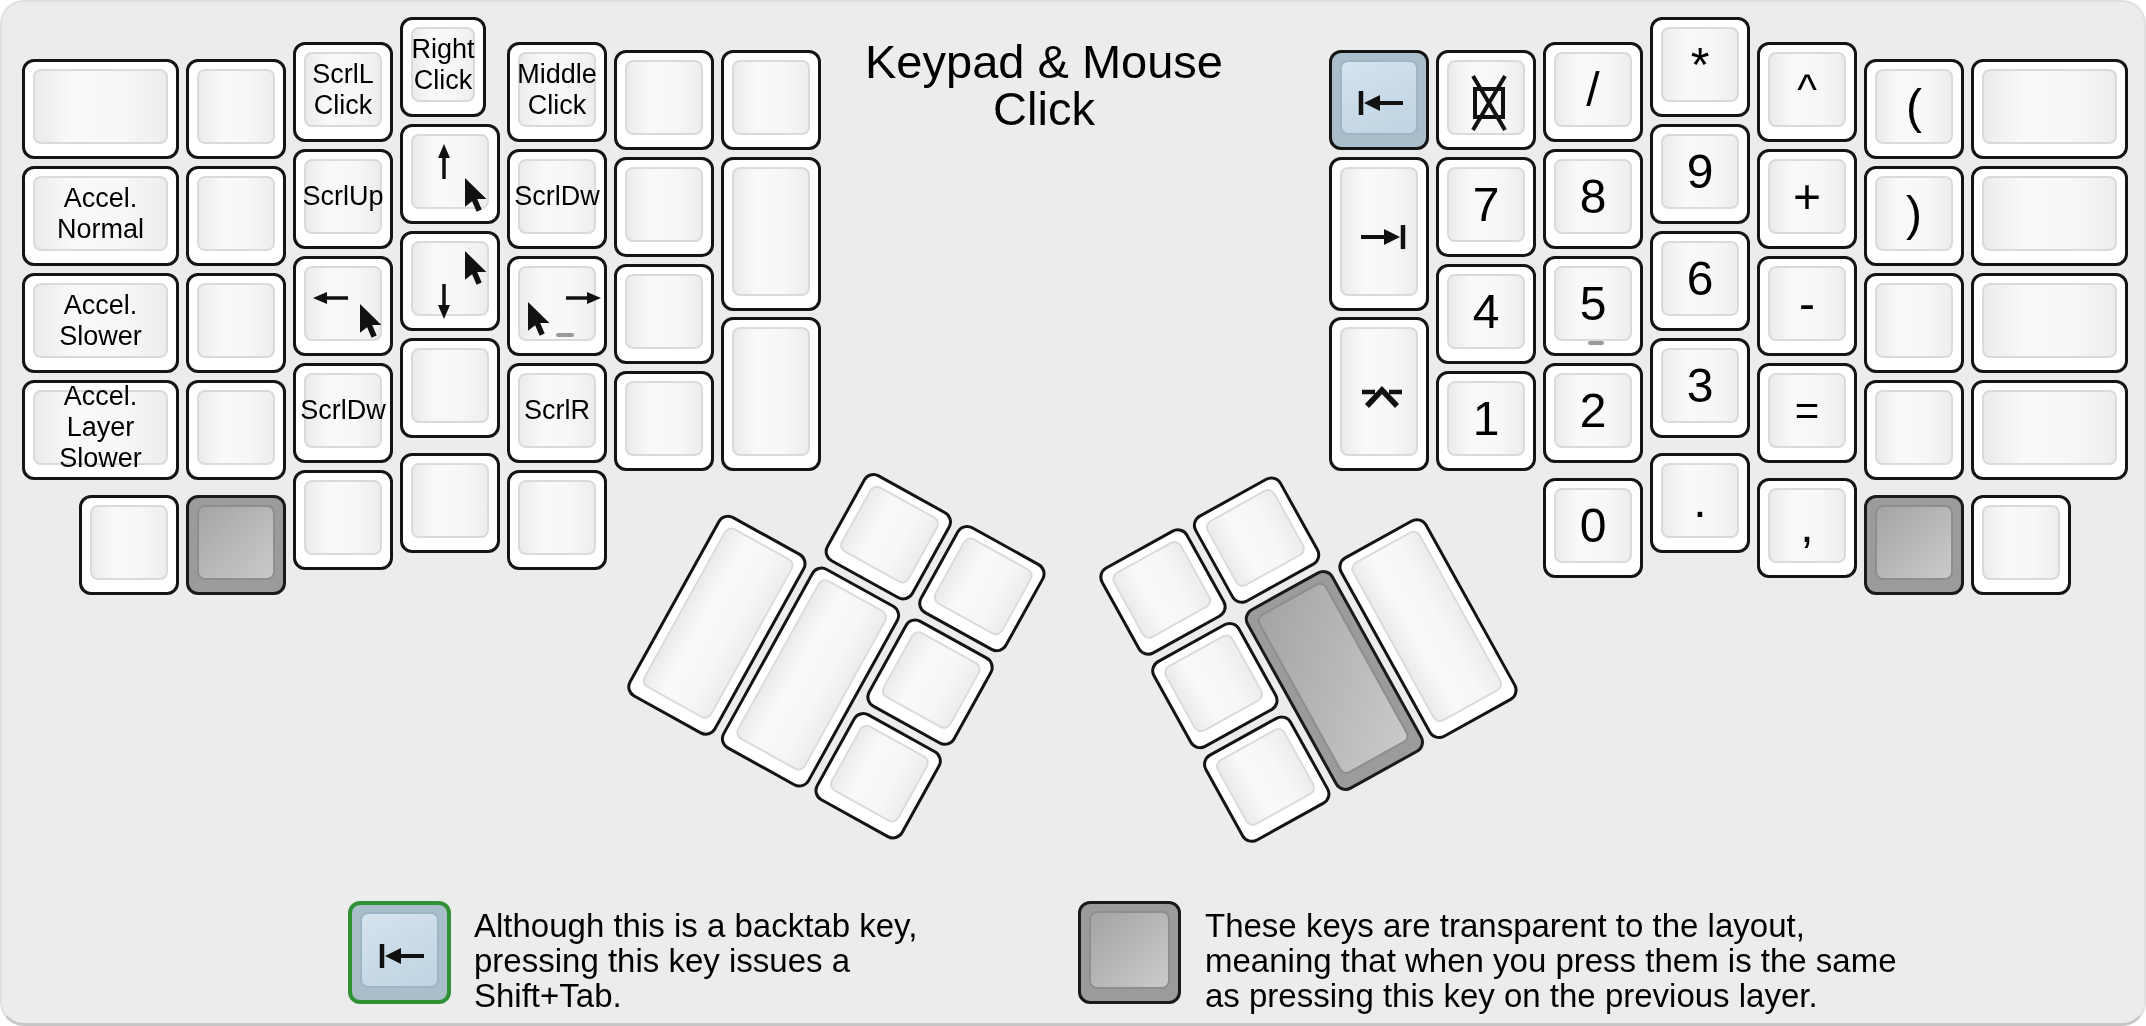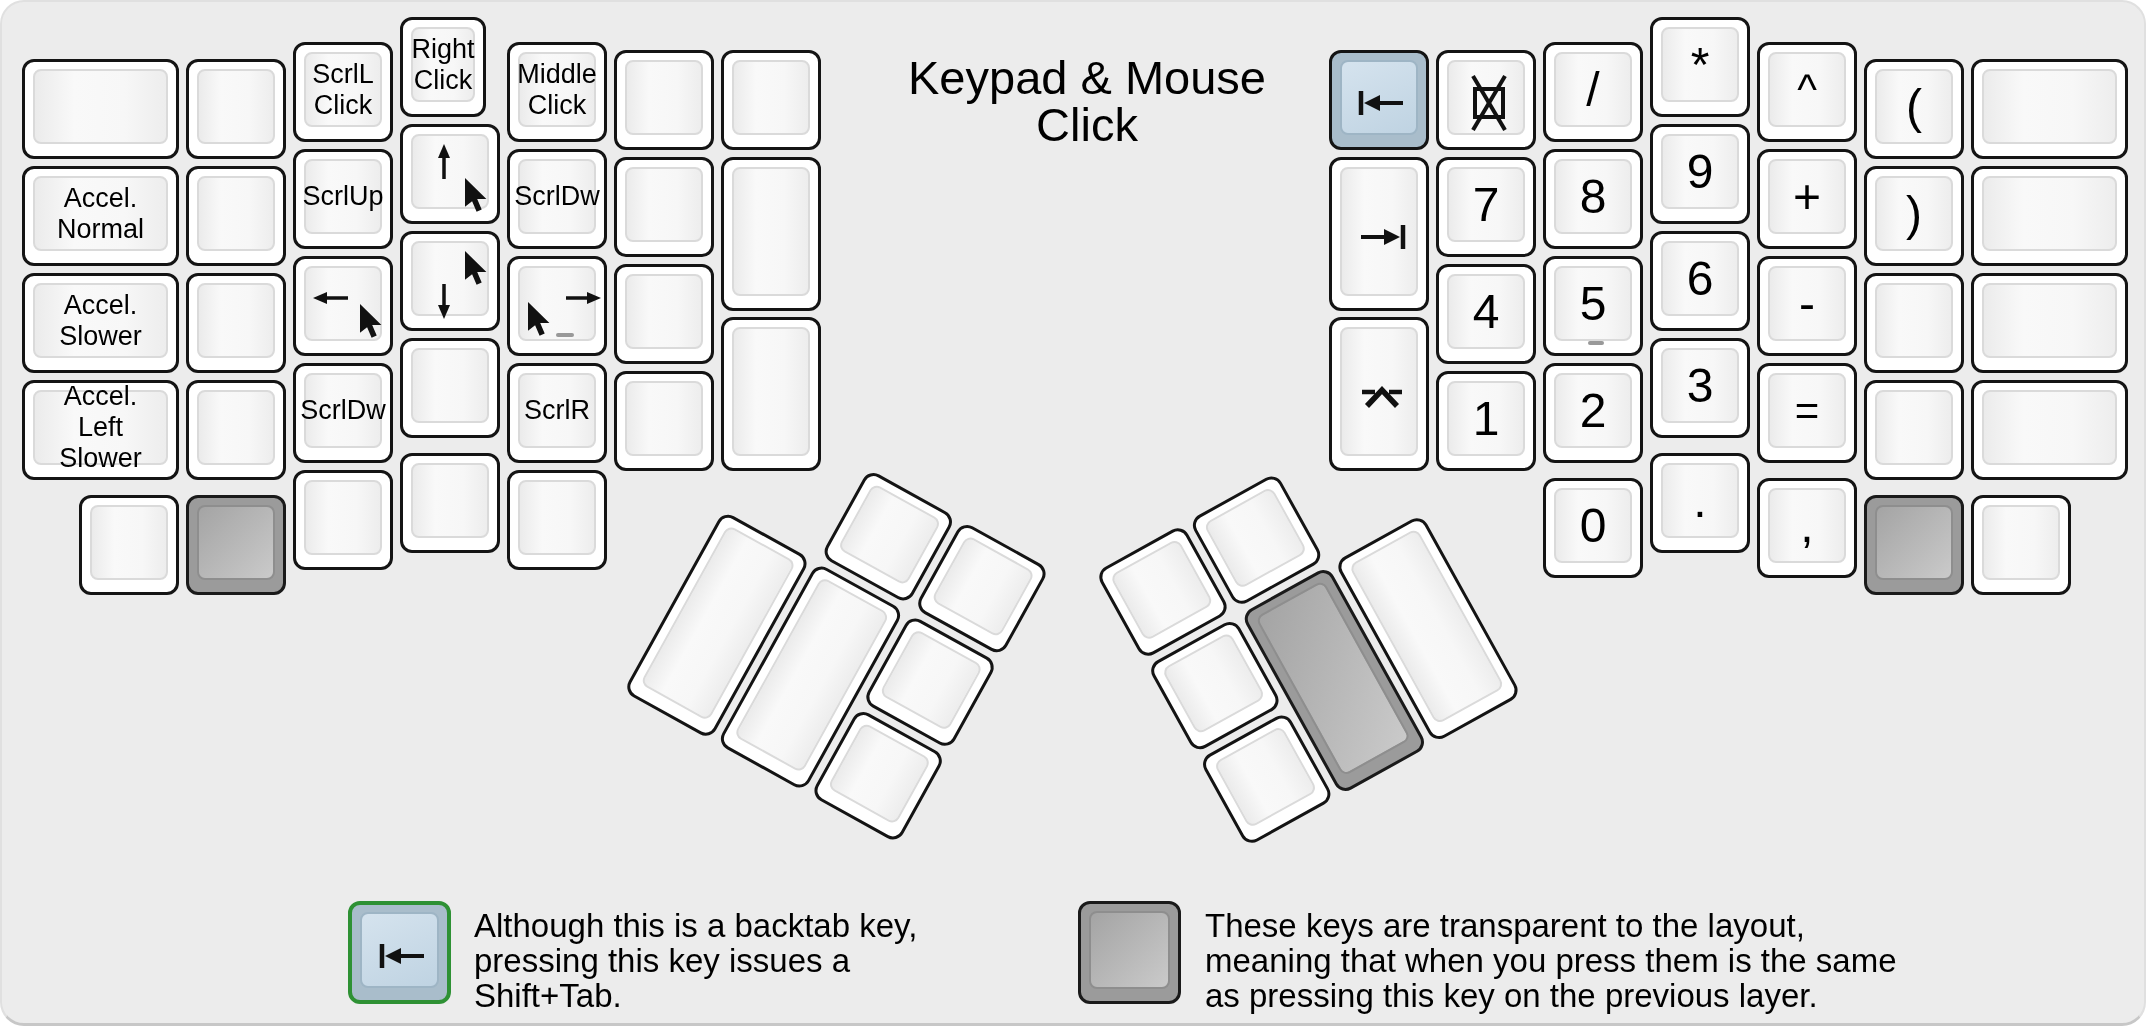--- a/index.html
+++ b/index.html
@@ -1,20 +1,20 @@
 <!DOCTYPE html>
 <html><head>
 <meta charset="utf-8">
 <style>
   html,body{margin:0;padding:0;background:#ffffff;}
   body{width:2146px;height:1026px;position:relative;font-family:"Liberation Sans","DejaVu Sans",sans-serif;}
   .canvas{position:absolute;left:0;top:0;width:2146px;height:1026px;box-sizing:border-box;
     background:#ececec;border:2px solid #e0e0e0;border-bottom:3px solid #c7c7c7;border-radius:24px;}
-  .title{position:absolute;left:785px;top:36px;width:600px;text-align:center;
-    font-size:47px;line-height:47px;color:#000;margin-top:16px;}
+  .title{position:absolute;left:742px;top:36px;width:600px;text-align:center;
+    font-size:47px;line-height:47px;color:#000;}
   .key{position:absolute;box-sizing:border-box;background:#fff;border:3px solid #141414;border-radius:12px;}
   .key .keytop{position:absolute;left:8px;right:8px;top:7px;bottom:12px;border:2px solid #dadada;border-radius:8px;
     background:linear-gradient(90deg,#ebebeb,#f9f9f9 30%,#f7f7f7 68%,#ededed);}
   .key.gray{background:#9b9b9b;border-color:#1a1a1a;}
   .key.gray .keytop{border-color:#8e8e8e;background:linear-gradient(135deg,#a4a4a4,#cacaca);}
   .key.blue{background:#a9bdcb;}
   .key.blue .keytop{border-color:#9eb5c5;background:linear-gradient(155deg,#d5e3ee,#bfd3e2);}
   .key.green{border:4px solid #2e9134;}
   .klabel{position:absolute;inset:0;display:flex;flex-direction:column;align-items:center;justify-content:center;
     font-size:27px;line-height:31px;color:#000;text-align:center;}
@@ -54,21 +54,21 @@
           <div class="klabel">
             <div>Accel.</div>
             <div>Slower</div>
           </div>
         </div>
       </div>
       <div class="key" style="left: 20px; top: 378px; width: 157px; height: 100px;">
         <div class="keytop">
           <div class="klabel">
             <div>Accel.</div>
-            <div>Left</div>
+            <div>Layer</div>
             <div>Slower</div>
           </div>
         </div>
       </div>
       <div class="key" style="left: 77px; top: 493px; width: 100px; height: 100px;">
         <div class="keytop"></div>
       </div>
       <div class="key" style="left: 184px; top: 57px; width: 100px; height: 100px;">
         <div class="keytop"></div>
       </div>

